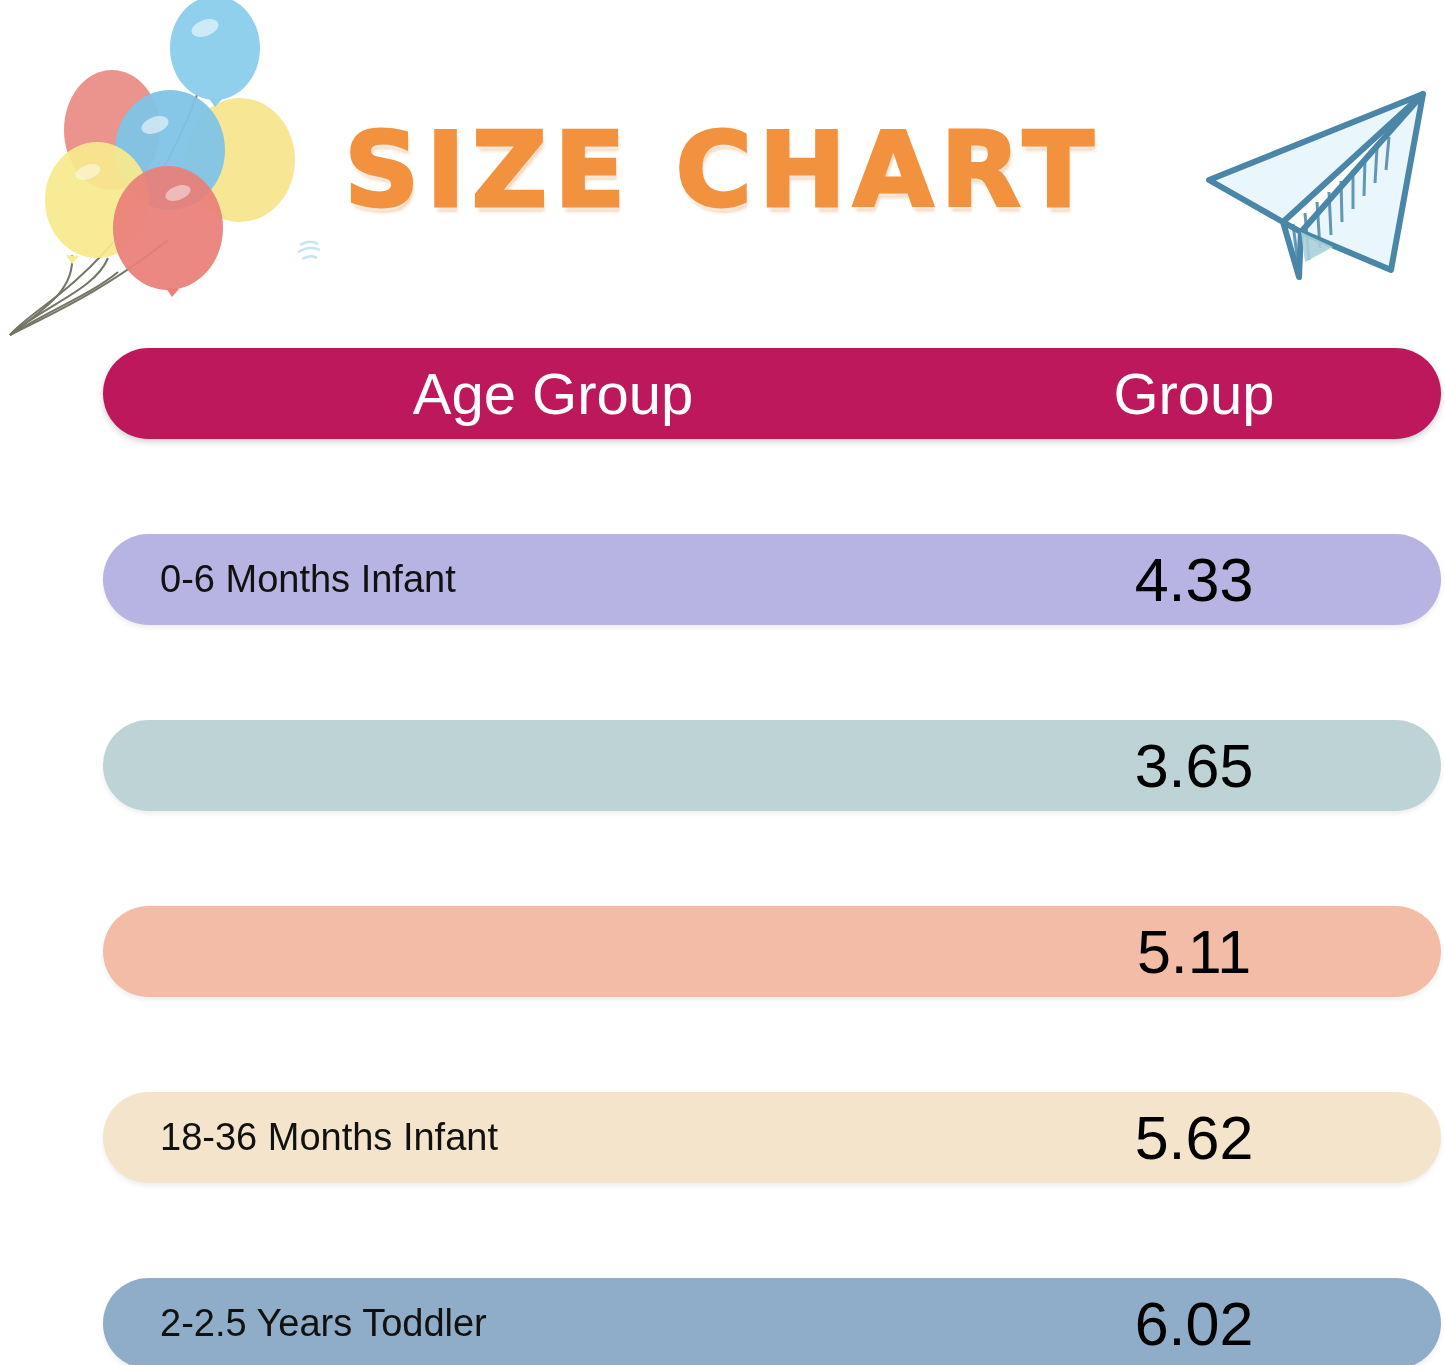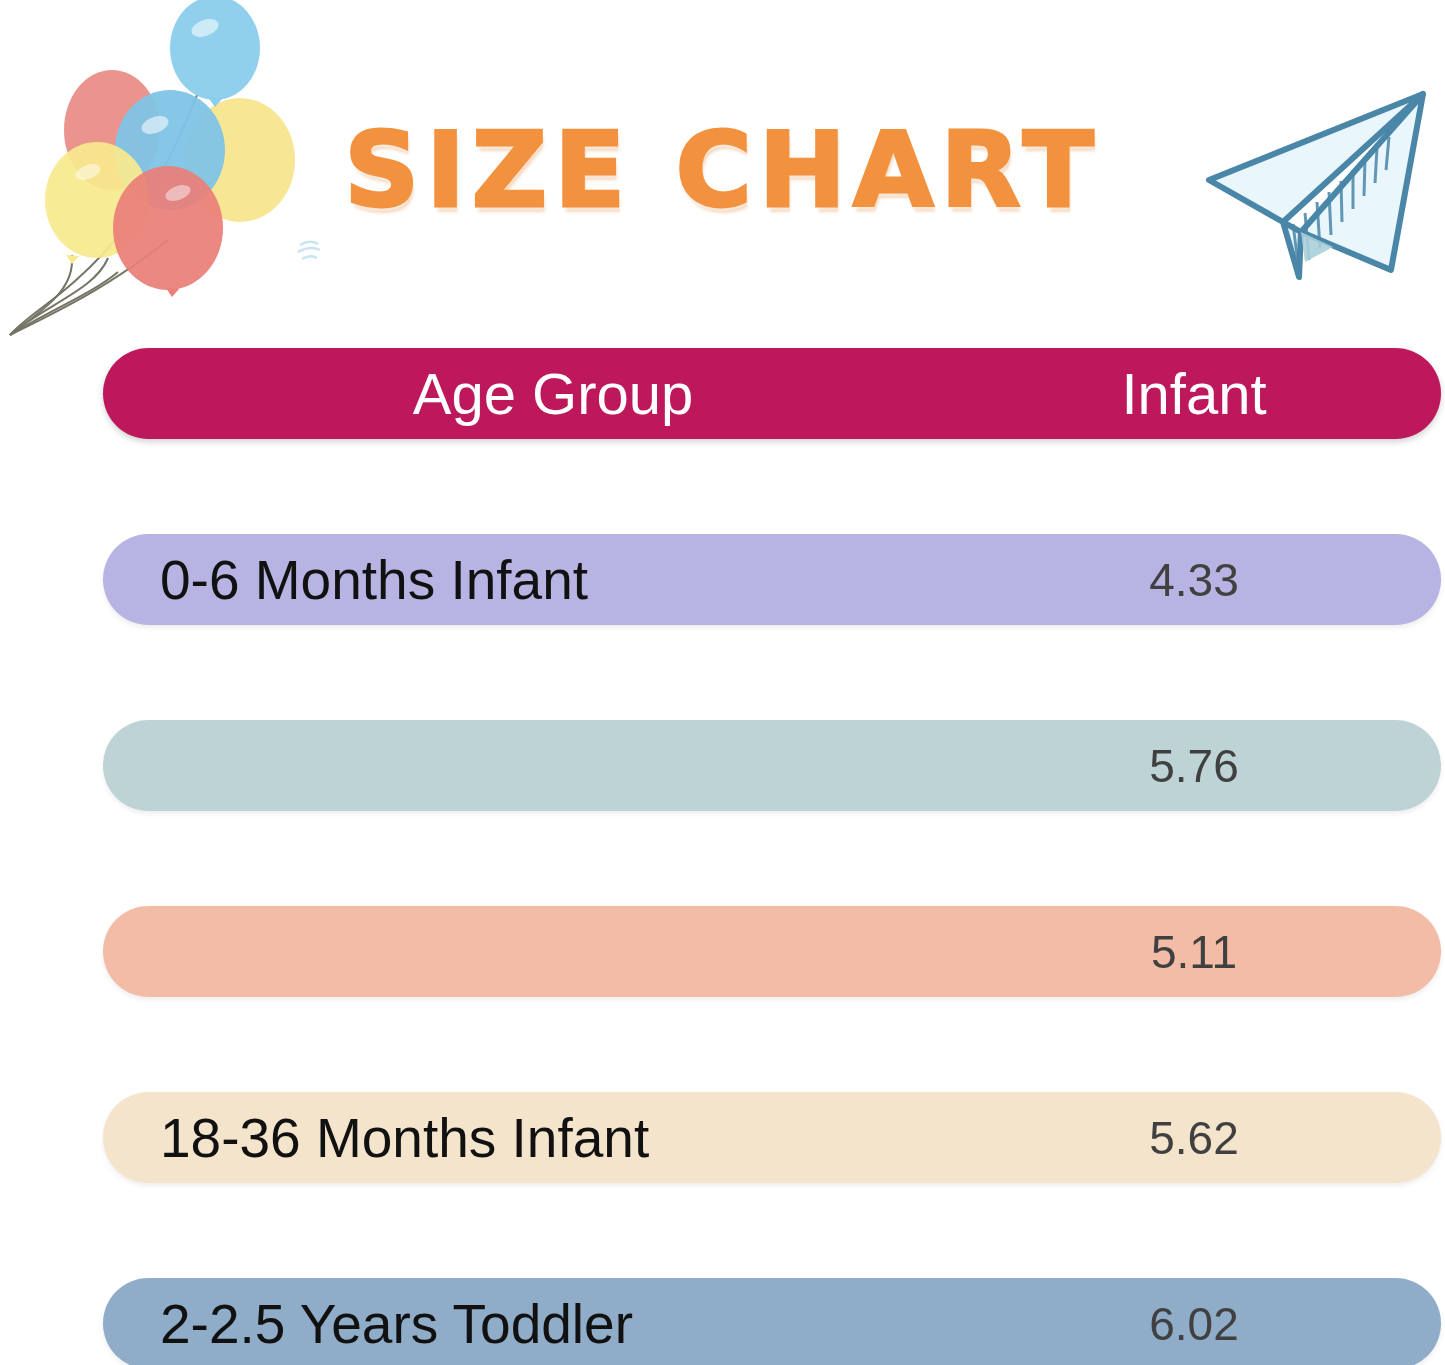--- a/index.html
+++ b/index.html
@@ -83,21 +83,21 @@
   .row-pill { margin-top: 95px; }
 
   .cell-label {
     position: absolute;
     left: 0;
     top: 0;
     height: 91px;
     width: 900px;
     display: flex;
     align-items: center;
-    font-size: 55px;
+    font-size: 38px;
     color: #111111;
     white-space: nowrap;
   }
   .header-pill .cell-label {
     justify-content: center;
     color: #ffffff;
     font-size: 58px;
     width: 900px;
     left: 0;
   }
@@ -108,22 +108,22 @@
 
   .cell-value {
     position: absolute;
     right: 0;
     top: 0;
     height: 91px;
     width: 438px;
     display: flex;
     align-items: center;
     justify-content: center;
-    font-size: 46px;
-    color: #404040;
+    font-size: 61px;
+    color: #000000;
     white-space: nowrap;
     padding-right: 56px;
     box-sizing: border-box;
   }
   .header-pill .cell-value {
     color: #ffffff;
     font-size: 58px;
   }
 </style>
 </head>
@@ -192,30 +192,30 @@
       <path d="M118 160 L150 175 L122 190 Z" fill="#A8CFD9" opacity="0.9"></path>
     </svg>
   </div>
 
   <div class="title">SIZE CHART</div>
 
   <div class="table">
 
     <div class="pill header-pill">
       <div class="cell-label">Age Group</div>
-      <div class="cell-value">Infant</div>
+      <div class="cell-value">Group</div>
     </div>
 
     <div class="pill row-pill" style="background: rgb(183, 179, 226);">
       <div class="cell-label">0-6 Months Infant</div>
       <div class="cell-value">4.33</div>
     </div>
 
     <div class="pill row-pill" style="background: rgb(190, 211, 214);">
-      <div class="cell-value">5.76</div>
+      <div class="cell-value">3.65</div>
     </div>
 
     <div class="pill row-pill" style="background: rgb(242, 188, 166);">
       <div class="cell-value">5.11</div>
     </div>
 
     <div class="pill row-pill" style="background: rgb(244, 228, 203);">
       <div class="cell-label">18-36 Months Infant</div>
       <div class="cell-value">5.62</div>
     </div>

